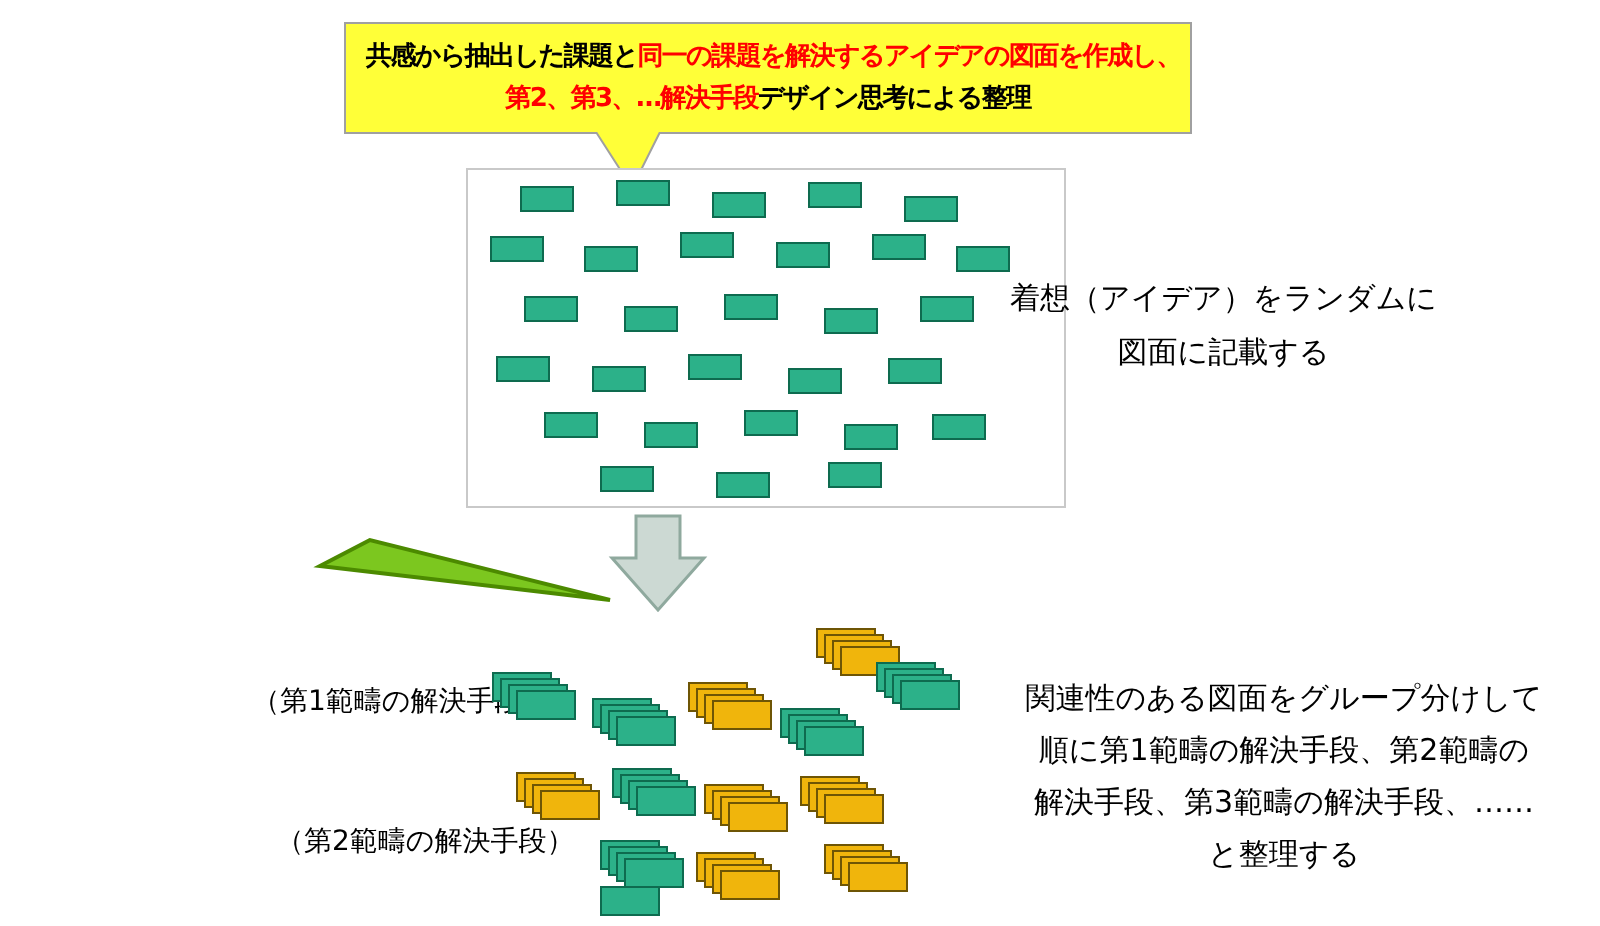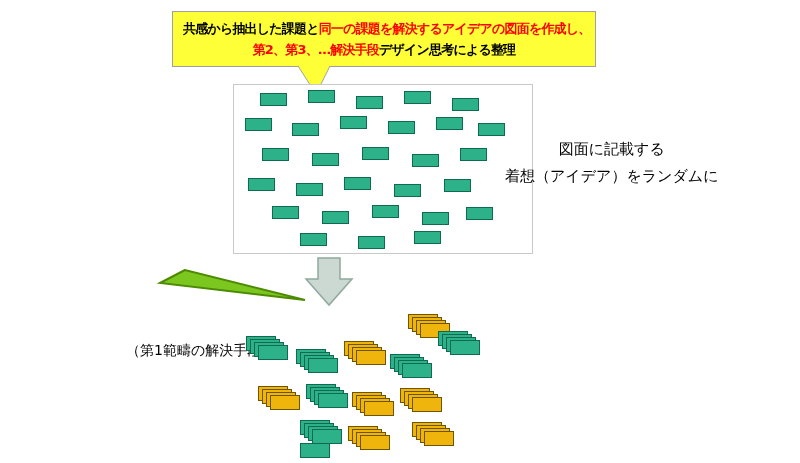--- a/index.html
+++ b/index.html
@@ -117,33 +117,34 @@
       <div class="card" style="left: 322px; top: 211px;"></div>
       <div class="card" style="left: 372px; top: 205px;"></div>
       <div class="card" style="left: 422px; top: 212px;"></div>
       <div class="card" style="left: 466px; top: 207px;"></div>
       <div class="card" style="left: 300px; top: 233px;"></div>
       <div class="card" style="left: 358px; top: 236px;"></div>
       <div class="card" style="left: 414px; top: 231px;"></div>
     </div>
 
   <div class="note right-note">
+    <div>着想（アイデア）をランダムに</div>
     <div>図面に記載する</div>
-    <div>着想（アイデア）をランダムに</div>
   </div>
 
   <svg class="bubble-tail" viewBox="0 0 170 55">
     <polygon points="35,15 10,28 155,45" fill="#7CC71F" stroke="#4C8A00" stroke-width="2"></polygon>
   </svg>
 
   <svg class="down-arrow" viewBox="0 0 58 50">
     <polygon points="18,1 40,1 40,22 52,22 29,48 6,22 18,22" fill="#ccd9d3" stroke="#8fa99e" stroke-width="1.5"></polygon>
   </svg>
 
   <div class="cluster-label label-cat1">（第1範疇の解決手段）</div>
+  <div class="cluster-label label-cat2">（第2範疇の解決手段）</div>
 
   <div id="stacks-layer">
       <div class="stack-card yellow" style="left: 408px; top: 314px;"></div>
       <div class="stack-card yellow" style="left: 412px; top: 317px;"></div>
       <div class="stack-card yellow" style="left: 416px; top: 320px;"></div>
       <div class="stack-card yellow" style="left: 420px; top: 323px;"></div>
       <div class="stack-card green" style="left: 438px; top: 331px;"></div>
       <div class="stack-card green" style="left: 442px; top: 334px;"></div>
       <div class="stack-card green" style="left: 446px; top: 337px;"></div>
       <div class="stack-card green" style="left: 450px; top: 340px;"></div>
@@ -187,14 +188,20 @@
       <div class="stack-card yellow" style="left: 352px; top: 429px;"></div>
       <div class="stack-card yellow" style="left: 356px; top: 432px;"></div>
       <div class="stack-card yellow" style="left: 360px; top: 435px;"></div>
       <div class="stack-card yellow" style="left: 412px; top: 422px;"></div>
       <div class="stack-card yellow" style="left: 416px; top: 425px;"></div>
       <div class="stack-card yellow" style="left: 420px; top: 428px;"></div>
       <div class="stack-card yellow" style="left: 424px; top: 431px;"></div>
       <div class="stack-card green" style="left: 300px; top: 443px;"></div>
     </div>
 
+  <div class="note bottom-note">
+    <div>関連性のある図面をグループ分けして</div>
+    <div>順に第1範疇の解決手段、第2範疇の</div>
+    <div>解決手段、第3範疇の解決手段、……</div>
+    <div>と整理する</div>
+  </div>
 
 </div>
 
 </body></html>

